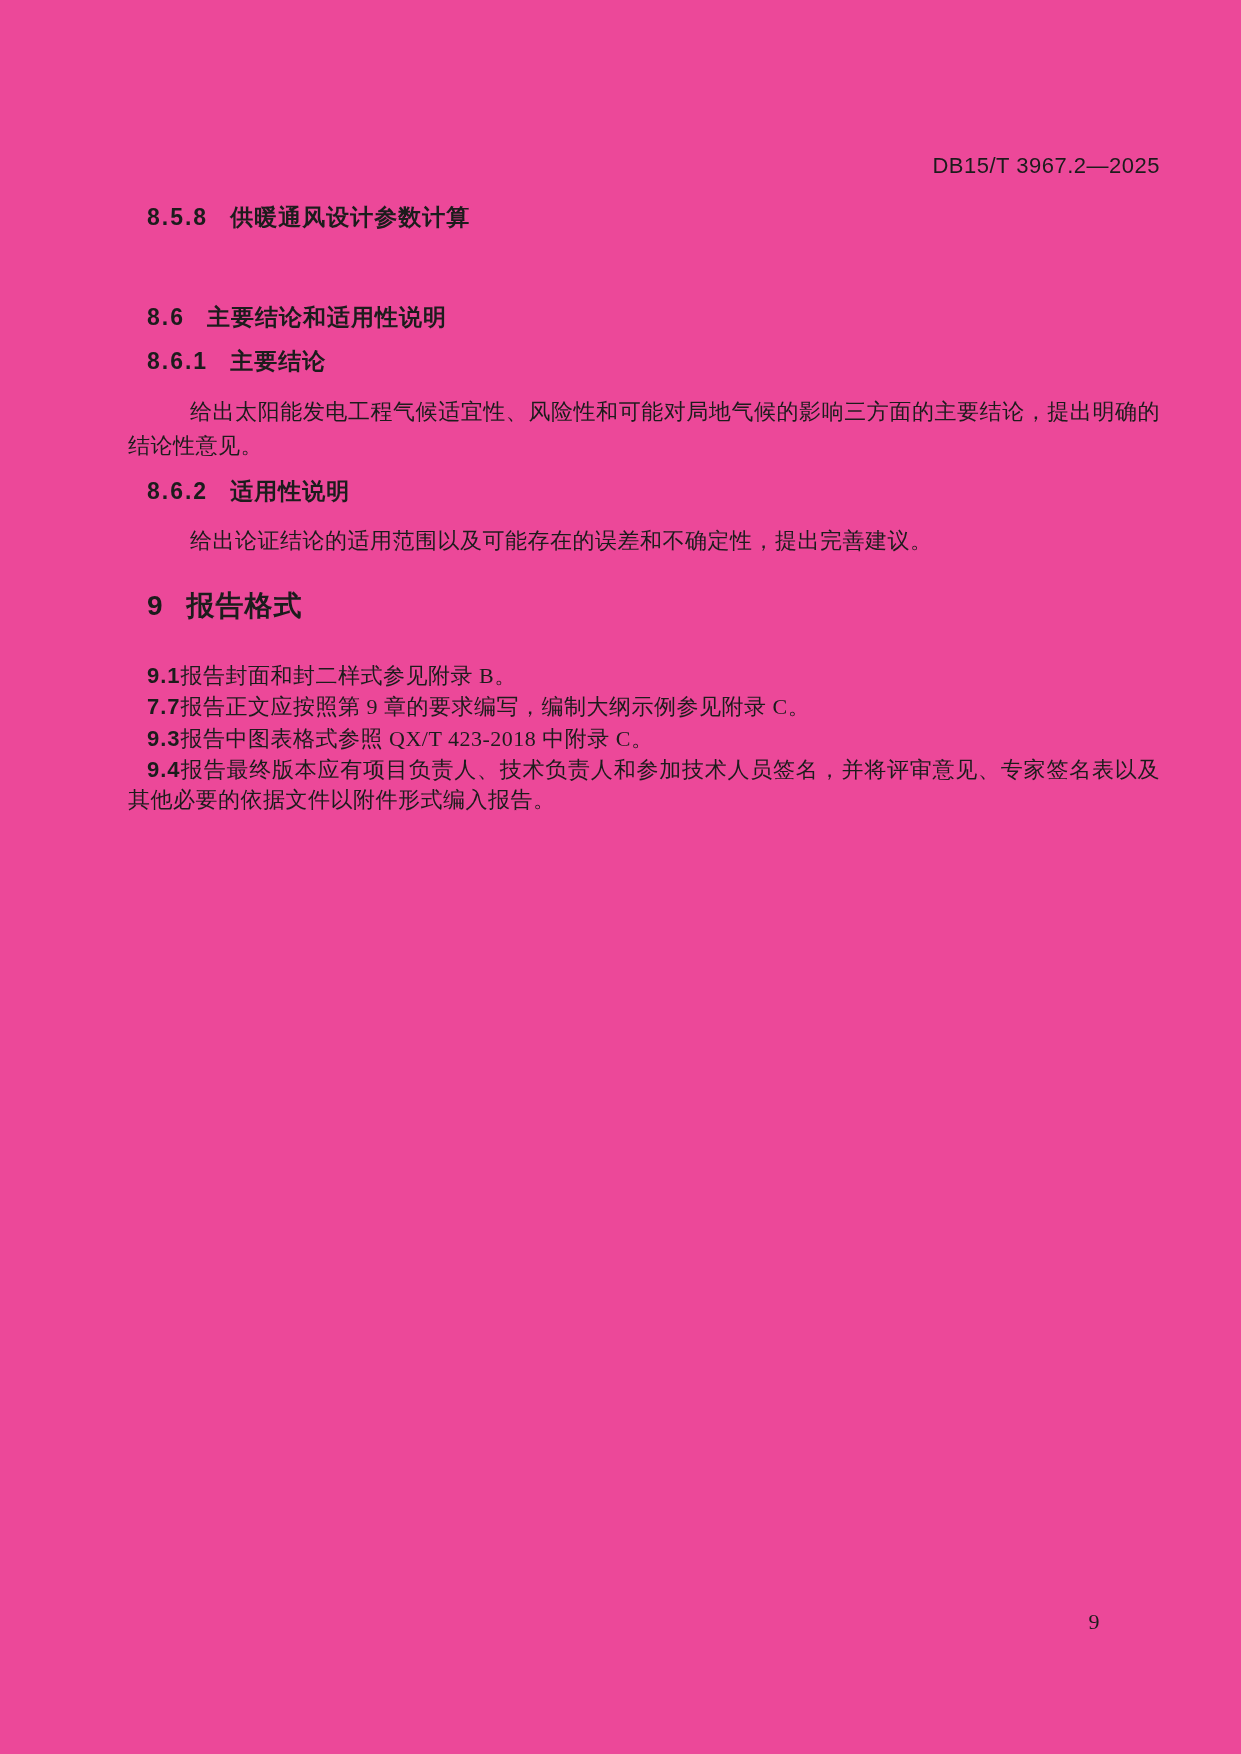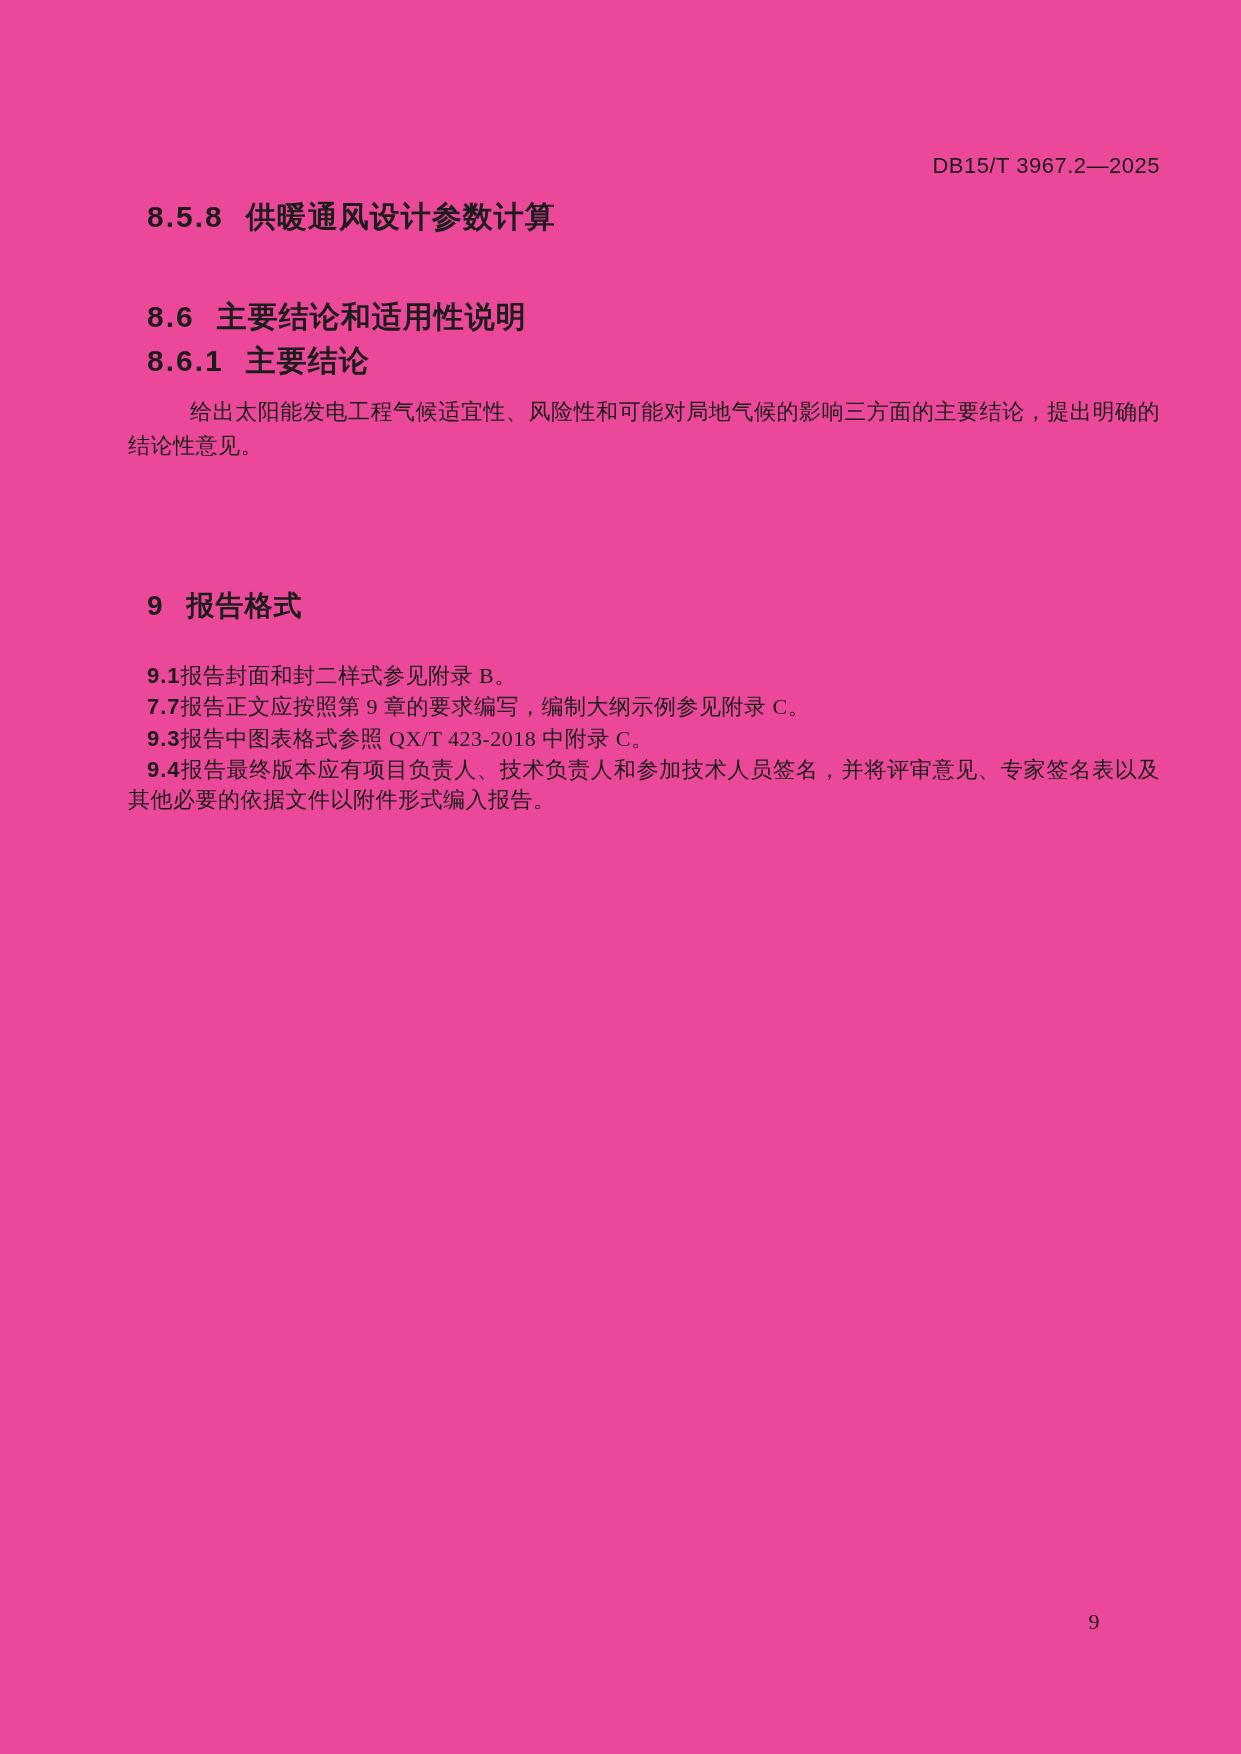--- a/index.html
+++ b/index.html
@@ -31,21 +31,21 @@
     text-align: right;
     font-family: "Liberation Sans", "DejaVu Sans", sans-serif;
     font-size: 22px;
     letter-spacing: 0.5px;
     font-weight: 500;
   }
   
   .heading {
     font-family: "Liberation Sans", "DejaVu Sans", sans-serif;
     font-weight: 700;
-    font-size: 30px;
+    font-size: 23px;
     line-height: 28px;
     padding-left: 19px;
     letter-spacing: 1px;
   }
   .heading .h-num { margin-right: 22px; letter-spacing: 2px; }
   .h858 { top: 203px; }
   .h86  { top: 303px; }
   .h861 { top: 347px; }
   .h862 { top: 477px; }
   .h9   { top: 592px; font-size: 28px; }
@@ -99,21 +99,25 @@
   <div class="block heading h86">
     <span class="h-num">8.6</span><span>主要结论和适用性说明</span>
   </div>
 
   <div class="block heading h861">
     <span class="h-num">8.6.1</span><span>主要结论</span>
   </div>
 
   <div class="block para p861">给出太阳能发电工程气候适宜性、风险性和可能对局地气候的影响三方面的主要结论，提出明确的结论性意见。</div>
 
+  <div class="block heading h862">
+    <span class="h-num">8.6.2</span><span>适用性说明</span>
+  </div>
 
+  <div class="block para p862">给出论证结论的适用范围以及可能存在的误差和不确定性，提出完善建议。</div>
 
   <div class="block heading h9">
     <span class="h-num">9</span><span>报告格式</span>
   </div>
 
   <div class="block clause c91">
     <span class="c-num">9.1</span><span>报告封面和封二样式参见附录 B。</span>
   </div>
 
   <div class="block clause c92">

